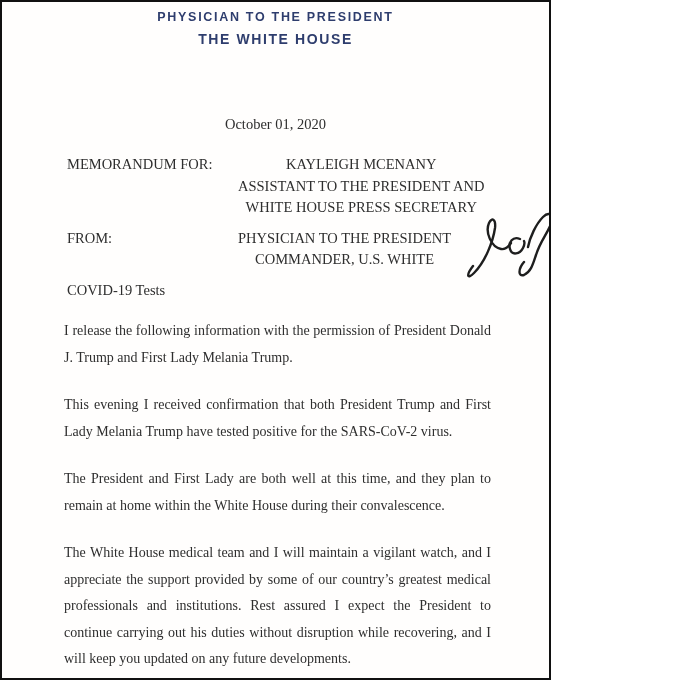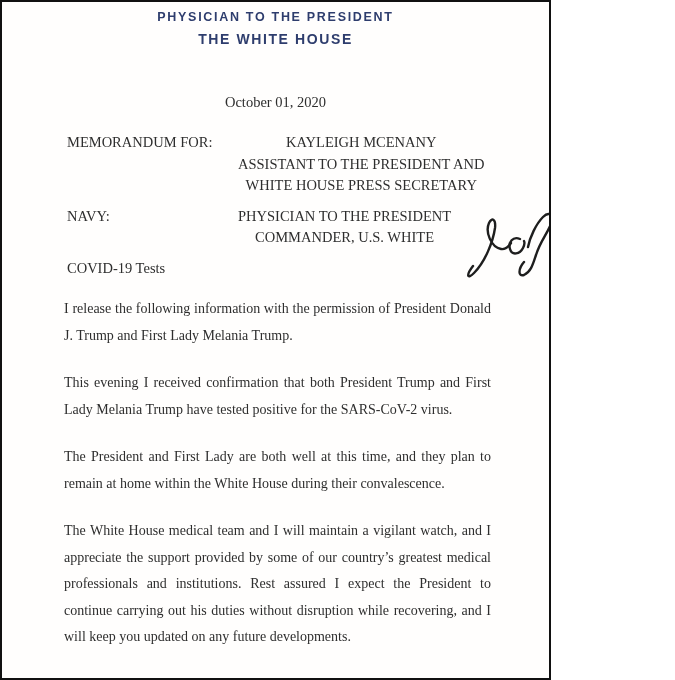--- a/index.html
+++ b/index.html
@@ -35,21 +35,21 @@
     font-family: "Liberation Sans", sans-serif;
     font-weight: bold;
     font-size: 14px;
     letter-spacing: 1.6px;
     color: #2e3d6d;
     line-height: 15px;
     margin-top: 6px;
   }
   
   .date-line {
-    margin-top: 46px;
+    margin-top: 68px;
     text-align: center;
     font-size: 14.5px;
     line-height: 19px;
   }
   
   .memo-block {
     margin: 20px 0 0 65px;
   }
   .memo-row {
     display: flex;
@@ -105,21 +105,21 @@
     <div class="memo-row">
       <div class="memo-label">MEMORANDUM FOR:</div>
       <div class="memo-value">
         <div class="memo-line">KAYLEIGH MCENANY</div>
         <div class="memo-line">ASSISTANT TO THE PRESIDENT AND</div>
         <div class="memo-line">WHITE HOUSE PRESS SECRETARY</div>
       </div>
     </div>
 
     <div class="memo-row">
-      <div class="memo-label">NAVY:</div>
+      <div class="memo-label">FROM:</div>
       <div class="memo-value">
         <div class="memo-line">PHYSICIAN TO THE PRESIDENT</div>
         <div class="memo-line">COMMANDER, U.S. WHITE</div>
       </div>
     </div>
 
     <div class="memo-row">
       <div class="memo-value">
         <div class="memo-line">COVID-19 Tests</div>
       </div>

